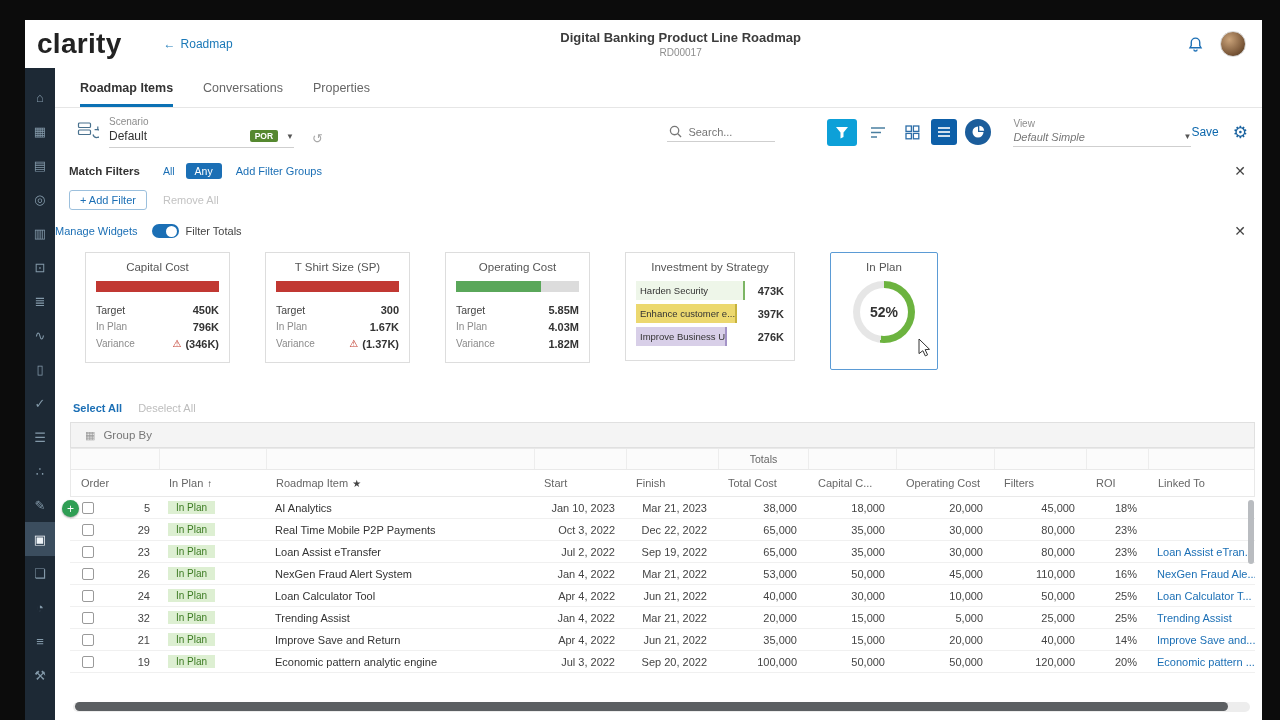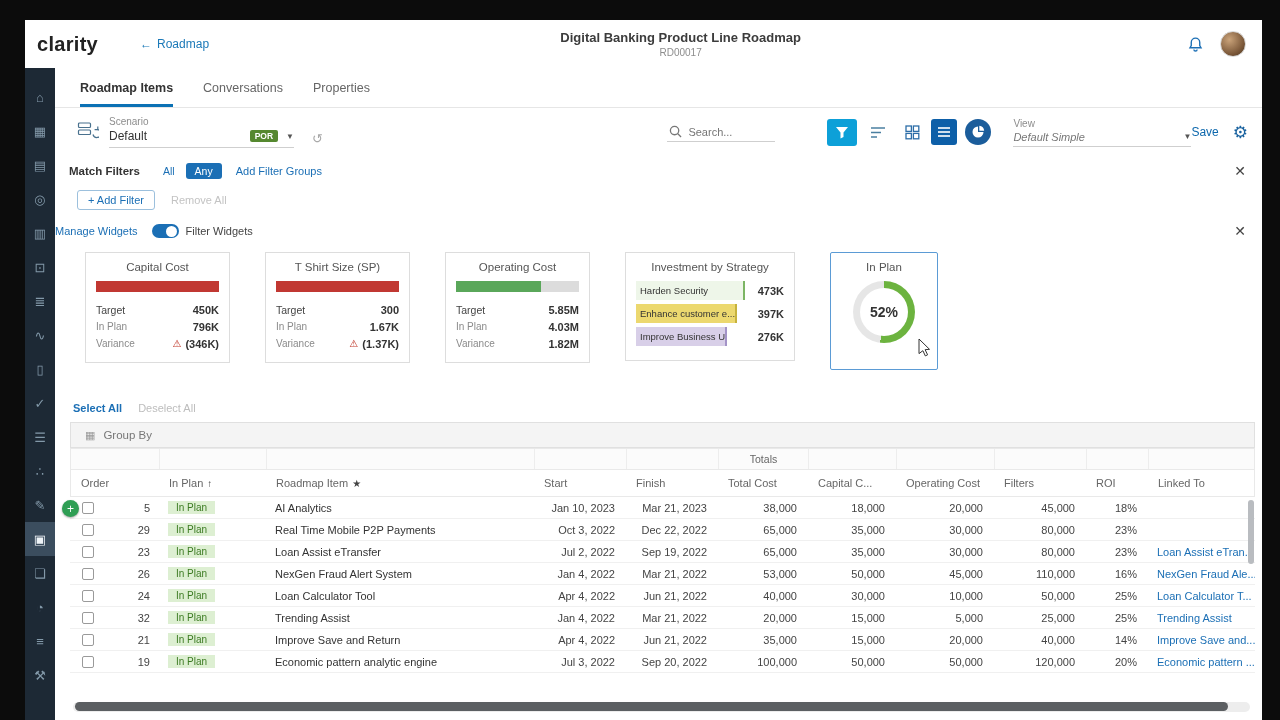--- a/index.html
+++ b/index.html
@@ -3,21 +3,21 @@
 <meta charset="utf-8">
 <style>
   * { margin:0; padding:0; box-sizing:border-box; }
   html,body { width:1280px; height:720px; overflow:hidden; }
   body { background:#0c0c0c; font-family:"Liberation Sans", sans-serif; position:relative; }
 
   .app { position:absolute; left:25px; top:20px; width:1237px; height:700px; background:#fff; overflow:hidden; display:flex; flex-direction:column; }
 
   
   .topbar { flex:0 0 48px; display:flex; align-items:center; padding:0 16px 0 12px; position:relative; background:#fff; }
-  .logo { font-size:20px; font-weight:bold; color:#222; letter-spacing:.3px; }
+  .logo { font-size:28px; font-weight:bold; color:#222; letter-spacing:.3px; }
   .back { color:#1b79b8; font-size:12px; margin-left:42px; display:flex; align-items:center; gap:5px; cursor:pointer; }
   .titlewrap { position:absolute; left:53%; top:50%; transform:translate(-50%,-50%); text-align:center; }
   .title { font-size:13px; font-weight:bold; color:#3c3c3c; white-space:nowrap; }
   .subtitle { font-size:10px; color:#8d8d8d; margin-top:2px; }
   .topbar-right { margin-left:auto; display:flex; align-items:center; gap:16px; }
   .avatar { width:26px; height:26px; border-radius:50%; background:radial-gradient(circle at 35% 32%, #caa37a, #7a5738 65%, #47321f); border:1px solid #d8d8d8; }
 
   .appbody { flex:1; display:flex; min-height:0; }
 
   
@@ -58,21 +58,21 @@
   .gear { color:#19629f; font-size:17px; margin-left:14px; cursor:pointer; line-height:1; }
 
   
   .filters { flex:0 0 30px; display:flex; align-items:center; gap:14px; padding:0 16px 0 14px; }
   .match-label { font-size:11.5px; font-weight:bold; color:#333; }
   .seg { display:flex; align-items:center; gap:2px; }
   .seg .opt { font-size:10.5px; padding:2px 9px; border-radius:3px; color:#1b6fb5; cursor:pointer; }
   .seg .opt.sel { background:#1b6fb5; color:#fff; }
   .add-groups { color:#1b6fb5; font-size:11px; cursor:pointer; }
   .x-close { margin-left:auto; color:#444; font-size:14px; cursor:pointer; line-height:1; }
-  .addfilter { flex:0 0 28px; display:flex; align-items:center; gap:16px; padding-left:22px; }
+  .addfilter { flex:0 0 28px; display:flex; align-items:center; gap:16px; padding-left:14px; }
   .btn-addfilter { border:1px solid #9cc0dd; color:#1b6fb5; font-size:11px; padding:3px 10px; border-radius:3px; cursor:pointer; background:#fff; }
   .remove-all { color:#c3c3c3; font-size:11px; }
 
   
   .widgets-head { flex:0 0 34px; display:flex; align-items:center; justify-content:flex-end; gap:14px; padding-right:16px; }
   .manage { color:#1b6fb5; font-size:11px; cursor:pointer; }
   .toggle-wrap { display:flex; align-items:center; gap:7px; cursor:pointer; }
   .toggle { width:27px; height:14px; background:#1b6fb5; border-radius:8px; position:relative; }
   .toggle .knob { position:absolute; right:1.5px; top:1.5px; width:11px; height:11px; background:#fff; border-radius:50%; }
   .fw-label { font-size:11px; color:#444; }
@@ -324,21 +324,21 @@
         <button class="btn-addfilter">+ Add Filter</button>
         <span class="remove-all">Remove All</span>
       </div>
 
       <div class="widgets-head">
         <span class="manage">Manage Widgets</span>
         <div class="toggle-wrap">
           <span class="toggle">
               <span class="knob"></span>
             </span>
-          <span class="fw-label">Filter Widgets</span>
+          <span class="fw-label">Filter Totals</span>
         </div>
         <span class="x-close">✕</span>
       </div>
 
       <div class="widgets">
         <div class="wcard">
           <div class="w-title">Capital Cost</div>
           <div class="w-bar">
               <div class="w-bar-fill" style="width: 100%; background: rgb(193, 56, 50);"></div>
             </div>

